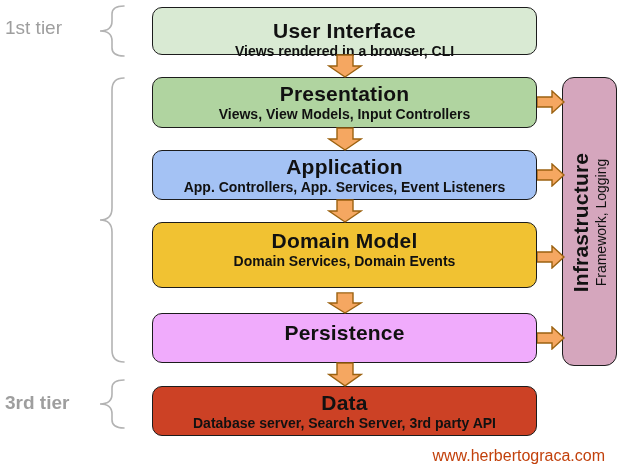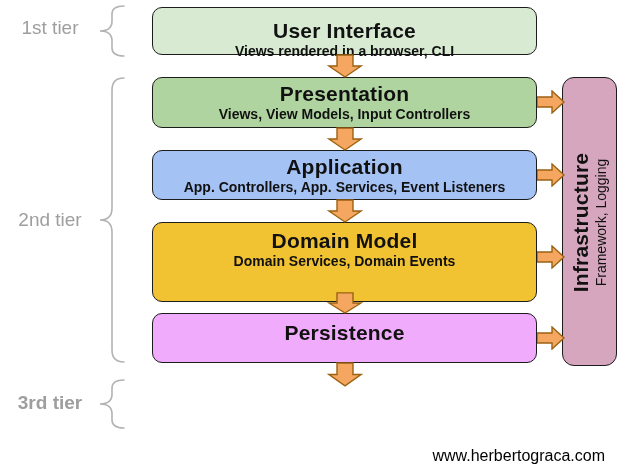--- a/index.html
+++ b/index.html
@@ -22,21 +22,21 @@
   }
   .layer-title{
     font-size:21px;font-weight:bold;line-height:25px;
     letter-spacing:.2px;
   }
   .layer-sub{font-size:14px;line-height:17px;}
   .layer-sub span{display:block;font-weight:bold;}
   #box-ui          {top:7px;  height:48px; background:#d9ead3; padding-top:10px;}
   #box-presentation{top:77px; height:51px; background:#b0d4a0; padding-top:3px;}
   #box-application {top:150px;height:50px; background:#a4c2f4; padding-top:3px;}
-  #box-domain      {top:222px;height:80px; background:#f1c232; padding-top:5px;}
+  #box-domain      {top:222px;height:66px; background:#f1c232; padding-top:5px;}
   #box-persistence {top:313px;height:50px; background:#f0abfc; padding-top:6px;}
   #box-data        {top:386px;height:50px; background:#cc4125; padding-top:3px;}
 
   
   #box-infra{
     position:absolute;
     left:562px;top:77px;width:55px;height:289px;
     box-sizing:border-box;
     background:#d5a6bd;
     border:1.6px solid #1c1c1c;
@@ -62,43 +62,42 @@
   #arrow-d5{left:327px;top:362px;width:36px;height:25px;}
   #arrow-r1{left:537px;top:90px; width:28px;height:24px;}
   #arrow-r2{left:537px;top:163px;width:28px;height:24px;}
   #arrow-r3{left:537px;top:245px;width:28px;height:24px;}
   #arrow-r4{left:537px;top:326px;width:28px;height:24px;}
   .arrow svg{display:block;width:100%;height:100%;}
 
   
   .tier-label{
     position:absolute;left:5px;width:90px;
-    text-align:center;
+    text-align:left;
     color:#9e9e9e;font-size:19px;line-height:22px;
   }
   #tier-1{top:17px;} #tier-2{top:209px;} #tier-3{top:392px;font-weight:bold;}
   .brace{position:absolute;left:99px;width:26px;}
   #brace-1{top:5px;  height:52px;}
   #brace-2{top:77px; height:286px;}
   #brace-3{top:379px;height:50px;}
   .brace svg{display:block;width:100%;height:100%;}
 
   
   .watermark{
     position:absolute;right:20px;top:447px;
-    color:#000000;font-size:16px;
+    color:#c2410c;font-size:16px;
   }
 </style>
 </head>
 <body>
 
 <div class="canvas">
 
   <div class="tier-label" id="tier-1">1st tier</div>
-  <div class="tier-label" id="tier-2">2nd tier</div>
   <div class="tier-label" id="tier-3">3rd tier</div>
 
   <div class="brace" id="brace-1">
     <svg viewBox="0 0 26 52">
         <path d="M25 1 Q13 1 13 9 L13 16 Q13 26 1 26 Q13 26 13 36 L13 43 Q13 51 25 51" fill="none" stroke="#b3b3b3" stroke-width="1.6" stroke-linecap="round"></path>
       </svg>
   </div>
   <div class="brace" id="brace-2">
     <svg viewBox="0 0 26 286">
         <path d="M25 1 Q13 1 13 13 L13 131 Q13 143 1 143 Q13 143 13 155 L13 273 Q13 285 25 285" fill="none" stroke="#b3b3b3" stroke-width="1.6" stroke-linecap="round"></path>
@@ -132,20 +131,27 @@
       </div>
   </div>
   <div class="layer" id="box-domain">
     <div class="layer-title">Domain Model</div>
     <div class="layer-sub">
         <span>Domain Services, Domain Events</span>
       </div>
   </div>
   <div class="layer" id="box-persistence">
     <div class="layer-title">Persistence</div>
+  </div>
+  <div class="layer" id="box-data">
+    <div class="layer-title">Data</div>
+    <div class="layer-sub">
+        <span>Database server, Search Server, 3rd party API</span>
+        <span></span>
+      </div>
   </div>
 
   <div id="box-infra">
     <div class="rot">
       <div class="layer-title">Infrastructure</div>
       <div class="layer-sub">Framework, Logging</div>
     </div>
   </div>
 
   <div class="arrow" id="arrow-d1">

